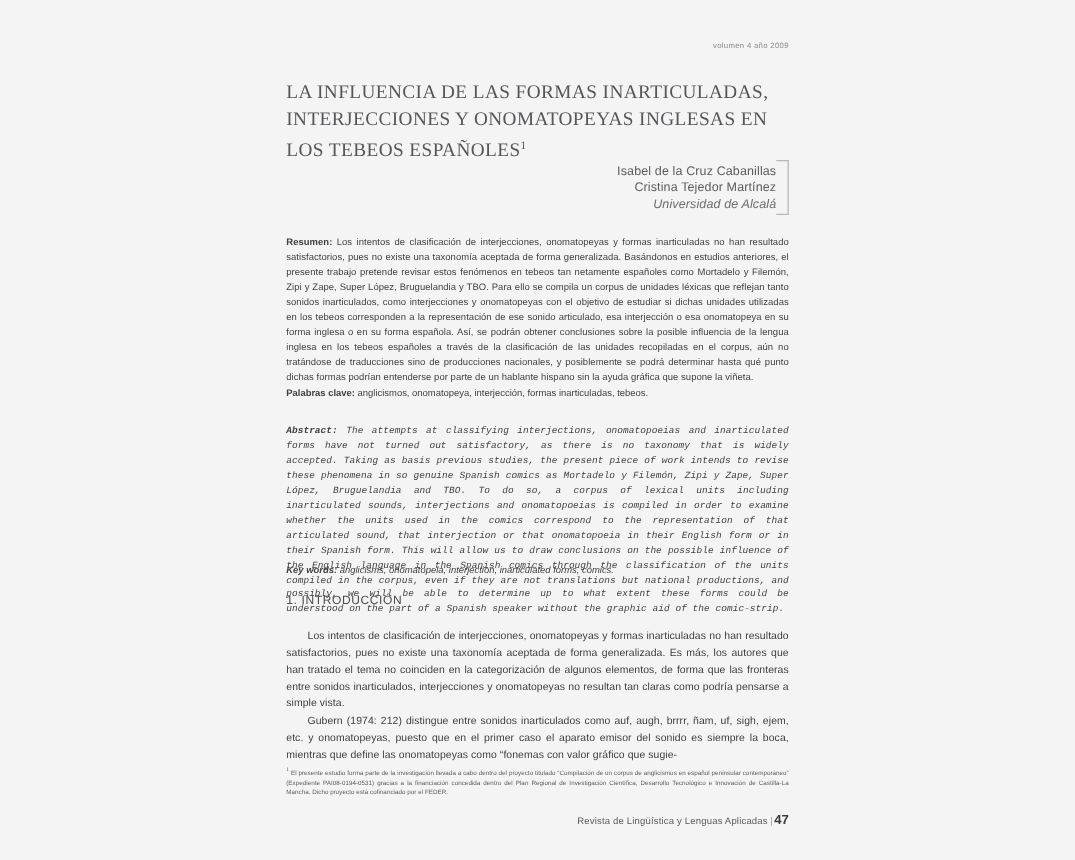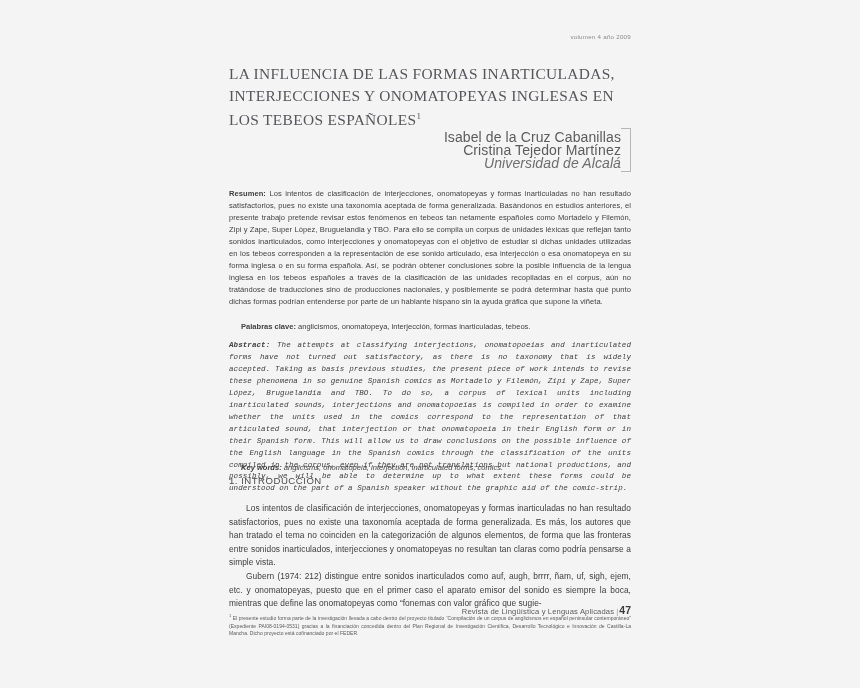--- a/index.html
+++ b/index.html
@@ -62,21 +62,21 @@
     vertical-align: super;
     letter-spacing: 0;
   }
 
   
   .authors {
     position: absolute;
     top: 131px;
     right: 10px;
     text-align: right;
-    font-size: 14px;
+    font-size: 10px;
     line-height: 13.2px;
     color: #5c5c5c;
     letter-spacing: 0.1px;
   }
   .authors .affil {
     font-style: italic;
     color: #6d6d6d;
     text-align: right;
   }
   .author-bracket {
@@ -113,21 +113,21 @@
     font-weight: bold;
     font-style: normal;
   }
   .lead.it {
     font-style: italic;
   }
   .kw {
     font-size: 7.55px;
     line-height: 11.95px;
     color: #3f3f3f;
-    margin: 12px;
+    margin: 0;
   }
   .kw.en {
     font-style: italic;
   }
 
   #resumen-block { top: 188px; }
   #keywords-es   { top: 309px; }
   #abstract-block{ top: 340px; }
   #keywords-en   { top: 450px; }
 
@@ -179,21 +179,21 @@
     margin: 0;
   }
   .footnote .fn-marker {
     font-size: 4px;
     vertical-align: super;
   }
 
   
   .page-footer {
     position: absolute;
-    top: 604px;
+    top: 650px;
     right: 0;
     font-size: 7.6px;
     color: #5b5b5b;
     letter-spacing: 0.15px;
     white-space: nowrap;
     margin-left: 20px;
   }
   .page-footer .sep {
     color: #9a9a9a;
     padding: 0 1px 0 2px;

